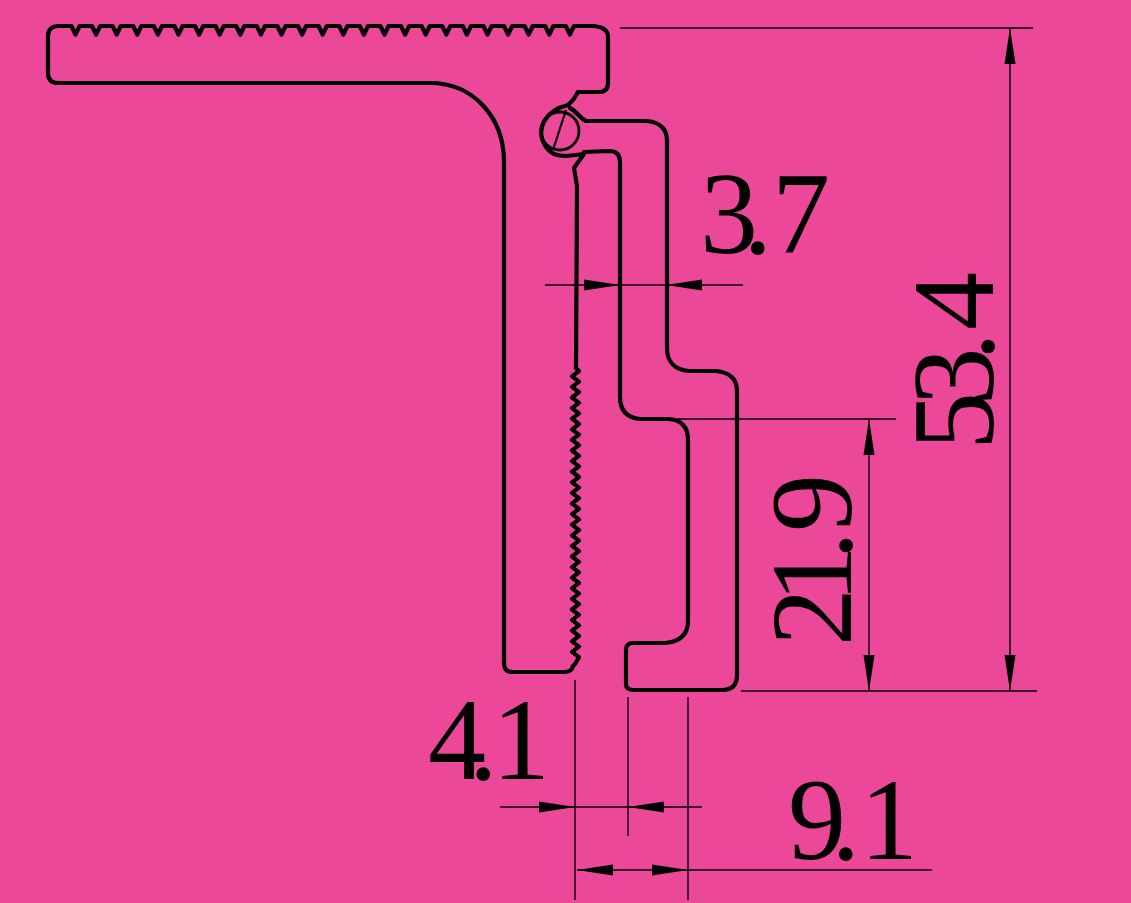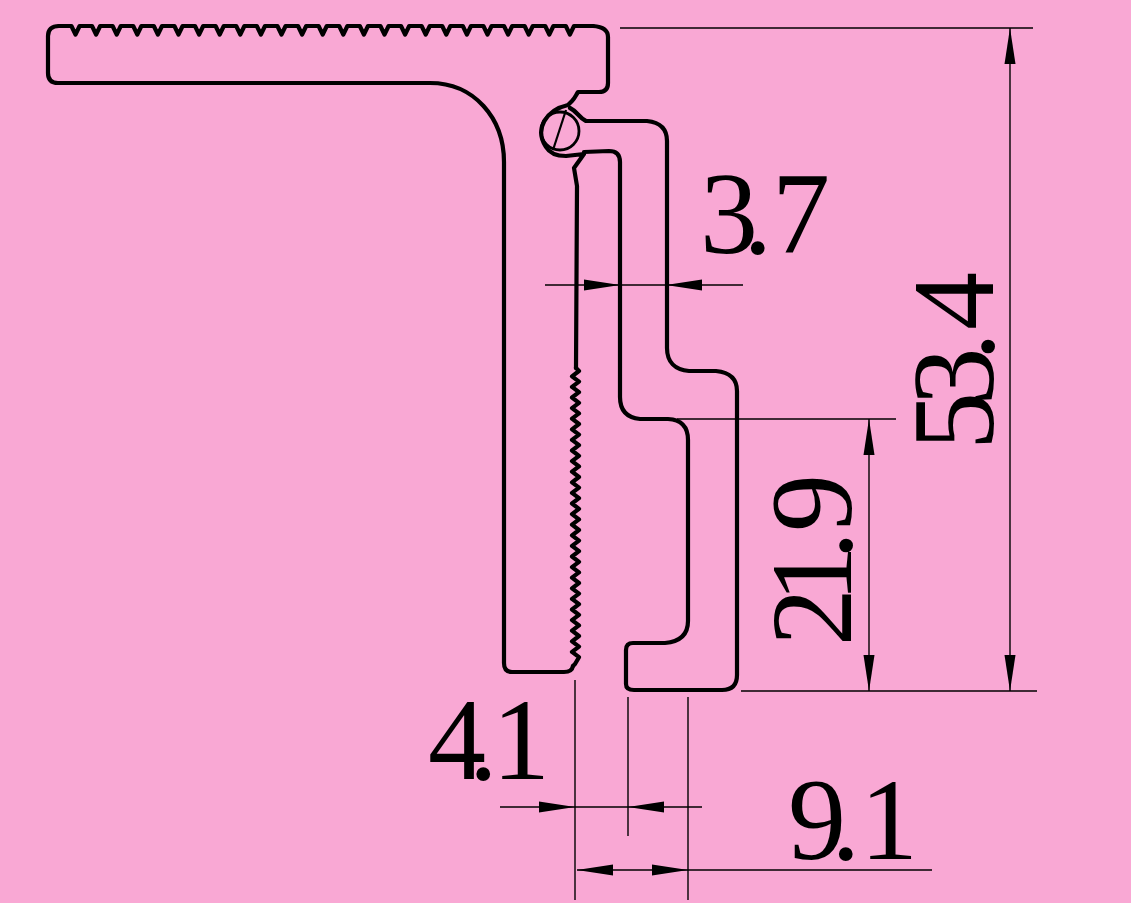--- a/index.html
+++ b/index.html
@@ -4,21 +4,21 @@
 <style>
   html, body {
     margin: 0;
     padding: 0;
     background: #ffffff;
   }
   .canvas {
     position: relative;
     width: 1131px;
     height: 903px;
-    background: #f9a8d4;
+    background: #ec4899;
     overflow: hidden;
     font-family: "Liberation Serif", "DejaVu Serif", serif;
   }
   svg { display: block; }
   .profile {
     fill: none;
     stroke: #000000;
     stroke-width: 4.2;
     stroke-linejoin: round;
     stroke-linecap: round;

